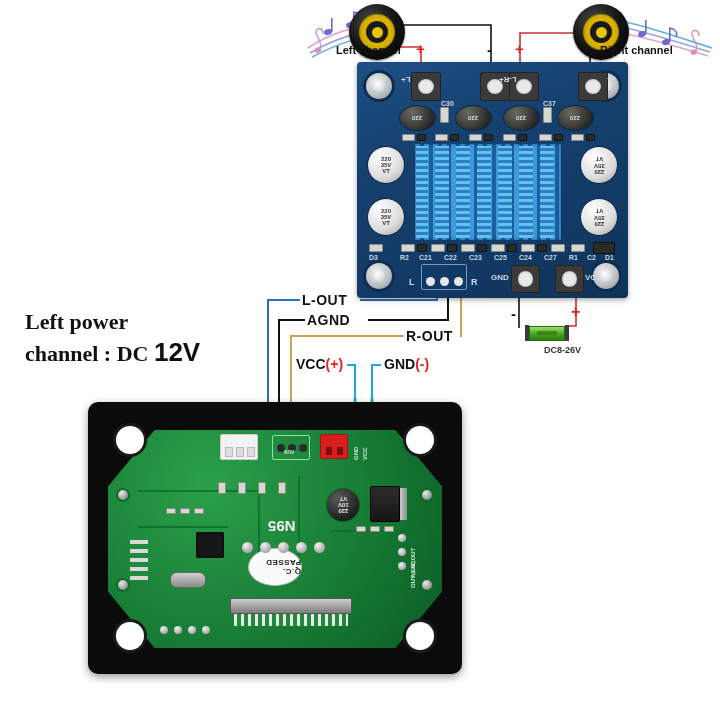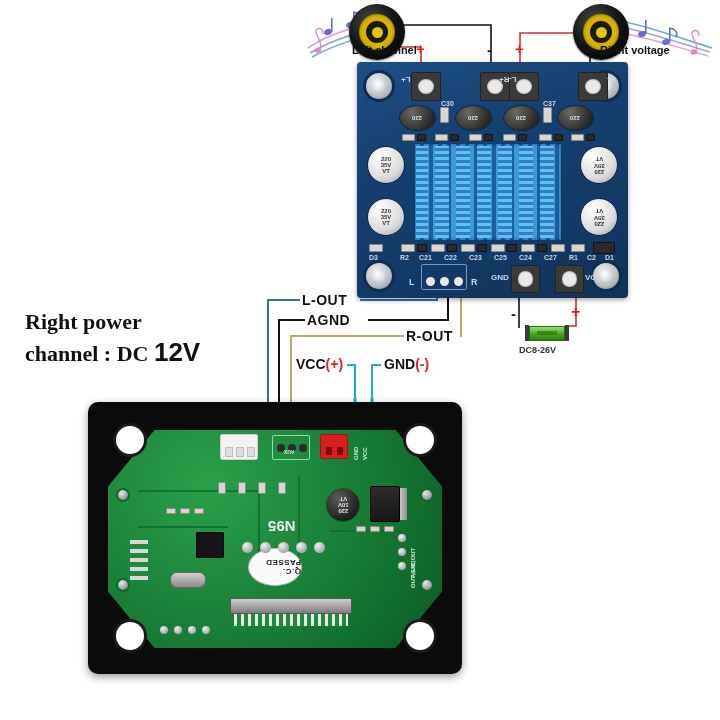--- a/index.html
+++ b/index.html
@@ -177,26 +177,26 @@
     </div>
   </div>
   <div class="abs spk" style="left:573px;top:4px;width:56px;height:56px;">
     <div class="ring1" style="width:36px;height:36px;">
       <div class="ring2" style="width:22px;height:22px;">
         <div class="ring3" style="width:11px;height:11px;"></div>
       </div>
     </div>
   </div>
 
-  <div class="abs lbl" style="left:352px;top:44px;font-size:11px;">Left channel</div>
+  <div class="abs lbl" style="left:336px;top:44px;font-size:11px;">Left channel</div>
   <div class="abs lbl red" style="left:416px;top:40px;font-size:15px;">+</div>
   <div class="abs lbl" style="left:487px;top:41px;font-size:15px;">-</div>
   <div class="abs lbl red" style="left:515px;top:40px;font-size:15px;">+</div>
   <div class="abs lbl" style="left:585px;top:41px;font-size:15px;">-</div>
-  <div class="abs lbl" style="left:600px;top:44px;font-size:11px;">Right voltage</div>
+  <div class="abs lbl" style="left:600px;top:44px;font-size:11px;">Right channel</div>
 
   <div class="abs amp" style="left:357px;top:62px;width:271px;height:236px;">
 
     <div class="mhole" style="left:6px;top:8px;width:32px;height:32px;"></div>
     <div class="mhole" style="right:6px;top:8px;width:32px;height:32px;"></div>
     <div class="mhole" style="left:6px;bottom:6px;width:32px;height:32px;"></div>
     <div class="mhole" style="right:6px;bottom:6px;width:32px;height:32px;"></div>
 
     <div class="term" style="left:54px;top:10px;width:28px;height:27px;">
         <i></i>
@@ -315,33 +315,33 @@
     <div class="silk" style="left:134px;top:211px;font-size:8px;">GND</div>
     <div class="silk" style="left:228px;top:211px;font-size:8px;">VCC</div>
   </div>
 
   <div class="abs">
     <div class="battcap" style="left:525px;top:325px;width:4px;height:16px;"></div>
     <div class="batt" style="left:529px;top:326px;width:36px;height:15px;"></div>
     <div class="battcap" style="left:565px;top:325px;width:4px;height:16px;"></div>
     <div class="abs" style="left:537px;top:331px;width:20px;height:4px;background:#2a6b12;opacity:.6;"></div>
   </div>
-  <div class="abs lbl" style="left:499px;top:345px;font-size:9px;color:#333;padding-left:20px;">DC8-26V</div>
+  <div class="abs lbl" style="left:524px;top:345px;font-size:9px;color:#333;padding-left:20px;">DC8-26V</div>
   <div class="abs lbl" style="left:511px;top:305px;font-size:15px;">-</div>
   <div class="abs lbl red" style="left:571px;top:303px;font-size:16px;">+</div>
 
   <div class="abs lbl" style="left:302px;top:292px;font-size:14px;letter-spacing:.5px;">L-OUT</div>
   <div class="abs lbl" style="left:307px;top:312px;font-size:14px;letter-spacing:.5px;">AGND</div>
   <div class="abs lbl" style="left:406px;top:328px;font-size:14px;letter-spacing:.5px;">R-OUT</div>
 
   <div class="abs lbl" style="left:296px;top:356px;font-size:14px;"><span>VCC</span><span class="red">(+)</span></div>
   <div class="abs lbl" style="left:384px;top:356px;font-size:14px;"><span>GND</span><span class="red">(-)</span></div>
 
   <div class="abs" style="left:25px;top:308px;">
-    <div style="font-family:&quot;Liberation Serif&quot;,serif;font-weight:bold;font-size:22px;color:#111;line-height:1.25;">Right power</div>
+    <div style="font-family:&quot;Liberation Serif&quot;,serif;font-weight:bold;font-size:22px;color:#111;line-height:1.25;">Left power</div>
     <div style="font-family:&quot;Liberation Serif&quot;,serif;font-weight:bold;font-size:22px;color:#111;line-height:1.25;white-space:nowrap;"><span>channel : DC </span><span style="font-family:&quot;Liberation Sans&quot;,sans-serif;font-size:26px;">12V</span></div>
   </div>
 
   <div class="case abs" style="left:88px;top:402px;width:374px;height:272px;">
 
     <div class="pcb" style="left:20px;top:28px;width:334px;height:218px;
          clip-path:polygon(14% 0%, 86% 0%, 100% 26%, 100% 74%, 86% 100%, 14% 100%, 0% 74%, 0% 26%);">
 
       <div class="trace" style="left:30px;top:60px;width:120px;height:2px;"></div>
       <div class="trace" style="left:30px;top:96px;width:90px;height:2px;"></div>

